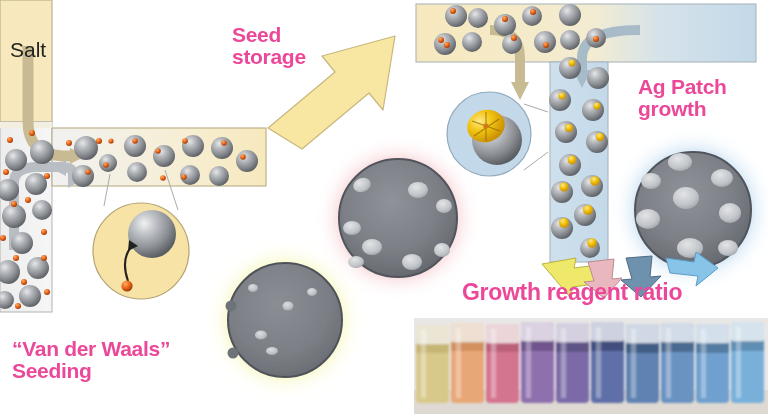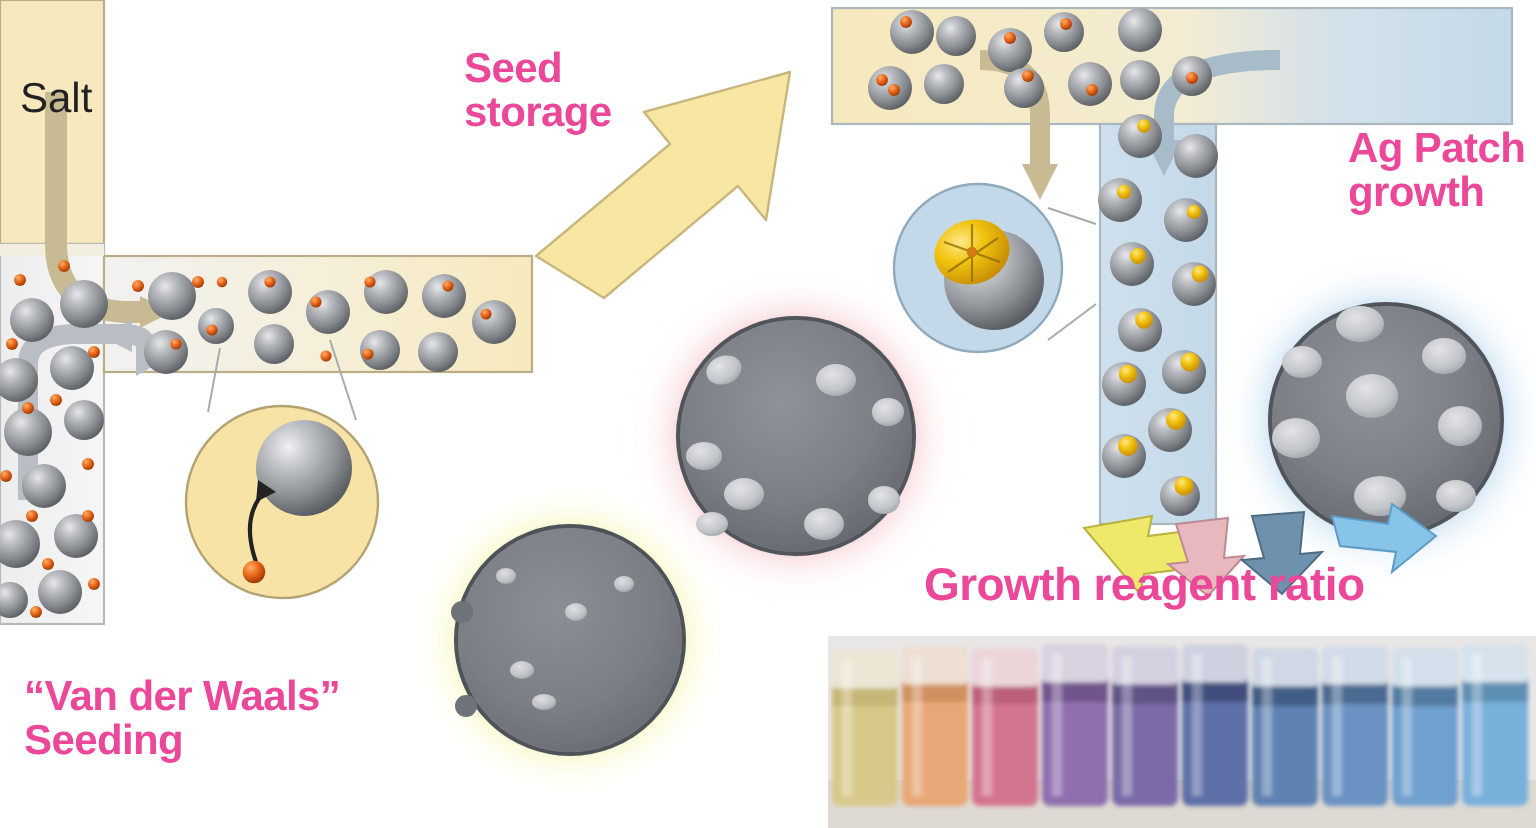--- a/index.html
+++ b/index.html
@@ -415,21 +415,21 @@
         </g>
       </g>
     </g>
   </svg>
 
   <div class="lbl-plain" style="left:10px;top:38px;font-size:21px;">Salt</div>
 
   <div class="lbl" style="left:232px;top:24px;font-size:21px;">Seed
 storage</div>
 
-  <div class="lbl" style="left:638px;top:64px;font-size:21px;margin-left:36px;">Ag Patch
+  <div class="lbl" style="left:638px;top:76px;font-size:21px;">Ag Patch
 growth</div>
 
   <div class="lbl" style="left:12px;top:338px;font-size:21px;">“Van der Waals”
 Seeding</div>
 
   <div class="lbl" style="left:462px;top:281px;font-size:23px;">Growth reagent ratio</div>
 
 </div>
 
 </body></html>

